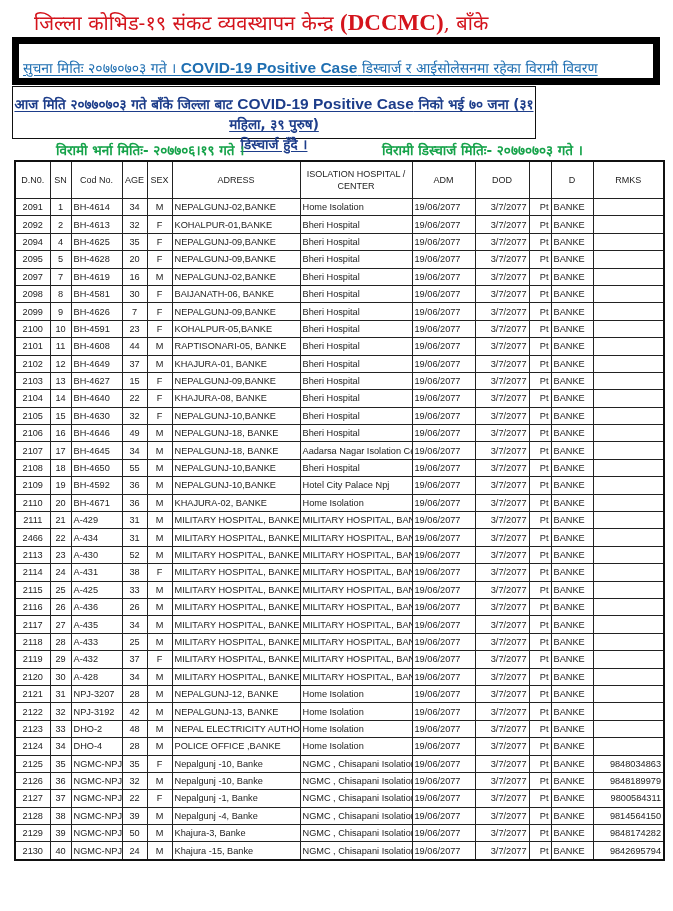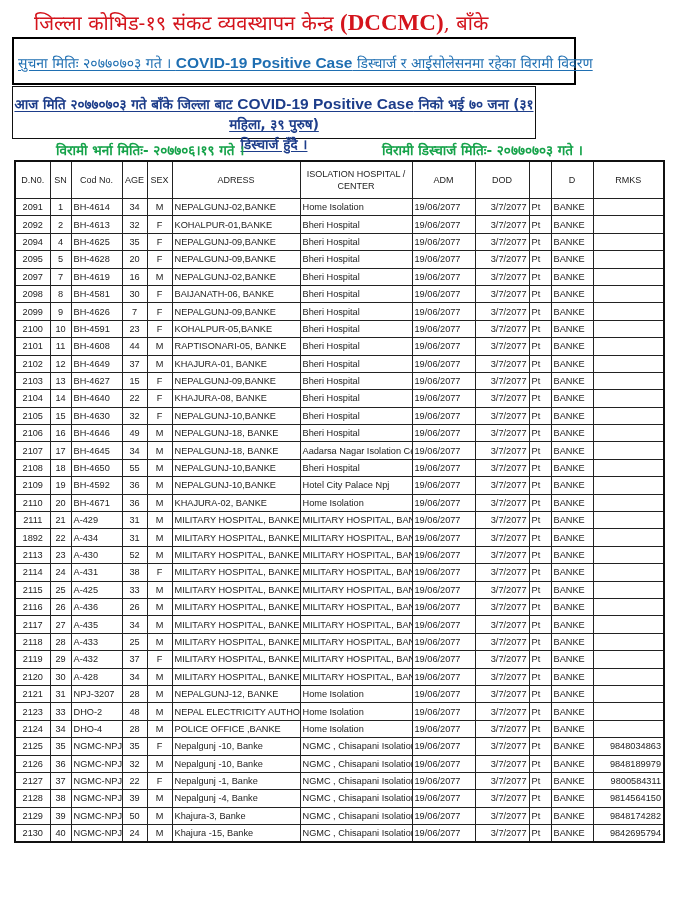--- a/index.html
+++ b/index.html
@@ -3,22 +3,22 @@
 <meta charset="utf-8">
 <style>
   html, body { margin:0; padding:0; background:#ffffff; }
   body { width:673px; height:911px; position:relative; overflow:hidden; font-family:"DejaVu Sans", sans-serif; }
   .title {
     position:absolute; left:0; top:10px; width:673px; text-align:left;
     color:#d4141c; font-family:"DejaVu Serif", serif; font-size:20px; font-weight:normal; line-height:26px;margin-left:34px;
   }
   .title .latin { font-family:"Liberation Serif", serif; font-weight:bold; font-size:23px; }
   .box1 {
-    position:absolute; left:12px; top:37px; width:564px; height:48px;
-    border:2px solid #000000; box-sizing:border-box;
+    position:absolute; left:12px; top:37px; width:648px; height:48px;
+    border:7px solid #000000; box-sizing:border-box;
   }
   .box1 .line {
     position:absolute; left:4px; top:14px; white-space:nowrap;
     color:#1f6fb2; font-size:14px; text-decoration:underline; text-underline-offset:2px;
   }
   .box1 .line b { font-family:"Liberation Sans", sans-serif; font-size:15.5px; }
   .box2 {
     position:absolute; left:12px; top:86px; width:524px; height:53px;
     border:1.5px solid #111; box-sizing:border-box; text-align:center;
   }
@@ -33,21 +33,21 @@
   table.grid {
     position:absolute; left:14px; top:160px; width:649px; border-collapse:collapse;
     font-family:"Liberation Sans", sans-serif; font-size:9.2px; color:#222; table-layout:fixed;
     border:2px solid #111;
   }
   table.grid th, table.grid td { border:1px solid #222; padding:0 2px; height:16.4px; white-space:nowrap; overflow:hidden; }
   table.grid th { height:36px; font-weight:normal; text-align:center; line-height:12px; white-space:normal; font-size:9px; }
   td.c { text-align:center; }
   td.r { text-align:right; }
   td.l { text-align:left; }
-  td.pt { text-align:left; }
+  td.pt { text-align:right; }
   tr.row td { line-height:16px; }
 </style>
 </head>
 <body>
 
 <div class="title">
   <span>जिल्ला कोभिड-१९ संकट व्यवस्थापन केन्द्र </span><span class="latin">(DCCMC)</span><span>, बाँके</span>
 </div>
 
 <div class="box1">
@@ -358,21 +358,21 @@
         <td class="c">M</td>
         <td class="l">MILITARY HOSPITAL, BANKE</td>
         <td class="l">MILITARY HOSPITAL, BANKE</td>
         <td class="l">19/06/2077</td>
         <td class="r">3/7/2077</td>
         <td class="pt">Pt</td>
         <td class="l">BANKE</td>
         <td class="r"></td>
       </tr>
       <tr class="row">
-        <td class="c">1892</td>
+        <td class="c">2466</td>
         <td class="c">22</td>
         <td class="l">A-434</td>
         <td class="c">31</td>
         <td class="c">M</td>
         <td class="l">MILITARY HOSPITAL, BANKE</td>
         <td class="l">MILITARY HOSPITAL, BANKE</td>
         <td class="l">19/06/2077</td>
         <td class="r">3/7/2077</td>
         <td class="pt">Pt</td>
         <td class="l">BANKE</td>
@@ -498,20 +498,34 @@
         <td class="c">M</td>
         <td class="l">NEPALGUNJ-12, BANKE</td>
         <td class="l">Home Isolation</td>
         <td class="l">19/06/2077</td>
         <td class="r">3/7/2077</td>
         <td class="pt">Pt</td>
         <td class="l">BANKE</td>
         <td class="r"></td>
       </tr>
       <tr class="row">
+        <td class="c">2122</td>
+        <td class="c">32</td>
+        <td class="l">NPJ-3192</td>
+        <td class="c">42</td>
+        <td class="c">M</td>
+        <td class="l">NEPALGUNJ-13, BANKE</td>
+        <td class="l">Home Isolation</td>
+        <td class="l">19/06/2077</td>
+        <td class="r">3/7/2077</td>
+        <td class="pt">Pt</td>
+        <td class="l">BANKE</td>
+        <td class="r"></td>
+      </tr>
+      <tr class="row">
         <td class="c">2123</td>
         <td class="c">33</td>
         <td class="l">DHO-2</td>
         <td class="c">48</td>
         <td class="c">M</td>
         <td class="l">NEPAL ELECTRICITY AUTHORITY</td>
         <td class="l">Home Isolation</td>
         <td class="l">19/06/2077</td>
         <td class="r">3/7/2077</td>
         <td class="pt">Pt</td>

